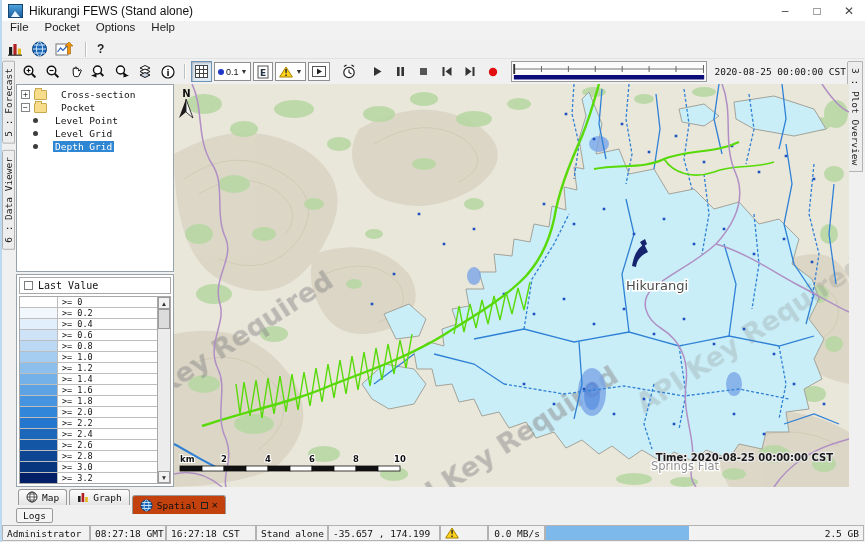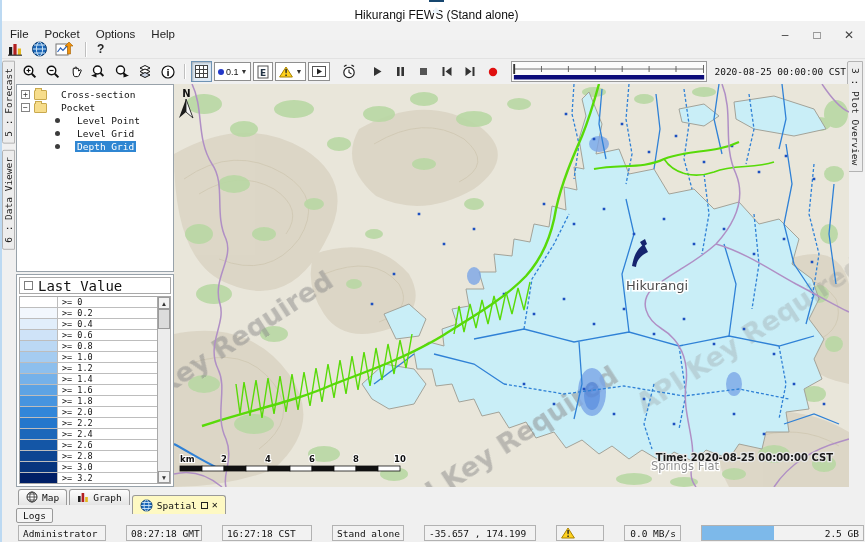--- a/index.html
+++ b/index.html
@@ -1,31 +1,31 @@
 <!DOCTYPE html>
 <html><head>
 <meta charset="utf-8">
 <style>
   * { margin:0; padding:0; box-sizing:border-box; }
   html,body { width:865px; height:542px; overflow:hidden; }
   body { font-family:"Liberation Sans", sans-serif; background:#f0f0f0; position:relative;
          border-left:2px solid #bcd9f2; }
 
   
-  .titlebar { height:21px; background:#ffffff; display:flex; align-items:center; padding-left:6px; gap:6px;flex-direction:column; }
+  .titlebar { height:21px; background:#ffffff; display:flex; align-items:center; padding-left:6px; gap:6px; }
   .appicon { width:15px; height:14px; background:linear-gradient(180deg,#4ea3dd,#1c5f9e); border:1px solid #16466f;
              position:relative; }
   .appicon:before { content:""; position:absolute; left:2px; top:6px; border-left:4px solid transparent;
              border-right:5px solid transparent; border-bottom:6px solid #eaf4fb; }
   .title-text { font-size:12px; color:#111; }
   .wbtns { margin-left:auto; display:flex; height:100%; }
   .wbtn { width:32px; display:flex; align-items:center; justify-content:center; font-size:12px; color:#444; }
 
   
-  .menubar { height:19px; background:#f2f2f2; display:flex; align-items:flex-end; font-size:11.5px; color:#222; }
+  .menubar { height:19px; background:#f2f2f2; display:flex; align-items:flex-start; font-size:11.5px; color:#222; }
   .menu-item { padding:0 8px; }
 
   
   .toolbar1 { height:19px; background:#f0f0f0; display:flex; align-items:center; padding-left:5px; gap:7px;
               border-bottom:1px solid #e2e2e2; }
   .tsep { width:1px; height:15px; background:#bfbfbf; box-shadow:1px 0 0 #fff; margin:0 4px; }
   .toolbar2 { position:absolute; left:14px; top:59px; width:833px; height:25px; background:#f0f0f0;
               display:flex; align-items:center; gap:2px; padding-left:3px; }
   .tbtn { width:21px; height:21px; display:flex; align-items:center; justify-content:center; }
   .tbtn-pressed { border:1px solid #6f93b4; background:#dfeaf5; box-shadow:inset 1px 1px 2px rgba(0,0,0,.25); }
@@ -46,32 +46,32 @@
             width:13px; font-family:"DejaVu Sans Mono", monospace; }
   .right-strip { position:absolute; right:0; top:59px; width:18px; height:428px; background:#f0f0f0; padding-top:2px; }
   .vtab-r { writing-mode:vertical-rl; font-size:9.5px; color:#222; background:#ededed; border:1px solid #b3b3b3;
             border-radius:2px 0 0 2px; padding:6px 1px; width:16px; font-family:"DejaVu Sans Mono", monospace; }
 
   
   .left-panel { position:absolute; left:14px; top:84px; width:158px; height:403px; display:flex; flex-direction:column; }
   .tree-box { height:202px; background:#fff; border:1px solid #98a2aa; font-family:"DejaVu Sans Mono", monospace;
               font-size:9.5px; color:#111; padding-top:3px; }
   .tree-row { display:flex; align-items:center; height:13px; gap:4px; }
-  .indent0 { padding-left:4px; } .indent1 { padding-left:35px; }
+  .indent0 { padding-left:4px; } .indent1 { padding-left:13px; }
   .expander { width:9px; height:9px; border:1px solid #848484; background:#fff; font-size:8px; line-height:7px;
               text-align:center; color:#333; flex:none; }
   .folder { width:13px; height:10px; background:#f7dd8b; border:1px solid #c9a94e; border-radius:1px; position:relative; flex:none; }
   .folder:before { content:""; position:absolute; top:-3px; left:0; width:5px; height:2px; background:#f7dd8b; border:1px solid #c9a94e; border-bottom:none; }
   .bullet { width:5px; height:5px; border-radius:50%; background:#3c3c3c; flex:none; margin:0 3px; }
   .tree-label { white-space:nowrap; padding:0 2px;margin-left:8px; }
   .tree-sel { background:#2f86d2; color:#fff; }
 
   .legend-box { margin-top:2px; flex:1; border:1px solid #98a2aa; background:#fff; display:flex; flex-direction:column; }
   .legend-head { height:17px; margin:2px; border:1px solid #a9a9a9; display:flex; align-items:center; gap:5px;
-                 padding-left:4px; font-family:"DejaVu Sans Mono", monospace; font-size:14px; color:#111; }
+                 padding-left:4px; font-family:"DejaVu Sans Mono", monospace; font-size:10px; color:#111; }
   .checkbox { width:9px; height:9px; border:1px solid #7d7d7d; background:#fff; flex:none; }
   .legend-body { flex:1; display:flex; margin:0 2px 2px 2px; border:1px solid #a9a9a9; }
   .legend-rows { flex:1; display:flex; flex-direction:column; }
   .lrow { flex:1; display:flex; border-bottom:1px solid #bdbdbd; }
   .lrow:last-child { border-bottom:none; }
   .lswatch { width:38px; border-right:1px solid #bdbdbd; }
   .llabel { flex:1; background:#fff; font-family:"DejaVu Sans Mono", monospace; font-size:8.5px; color:#111;
             display:flex; align-items:center; padding-left:4px; white-space:nowrap; overflow:hidden; }
   .vscroll { width:13px; border-left:1px solid #a9a9a9; background:#ececec; display:flex; flex-direction:column; }
   .sbtn { height:12px; border:1px solid #9b9b9b; background:#f2f2f2; font-size:6.5px; color:#333; text-align:center; line-height:11px; flex:none; }
@@ -80,29 +80,29 @@
 
   
   .map { position:absolute; left:172px; top:84px; width:675px; height:403px; overflow:hidden; background:#e9e6da; }
 
   
   .bottom-tabs { position:absolute; left:14px; top:487px; right:18px; height:19px; background:#f0f0f0;
                  display:flex; align-items:center; gap:2px; padding-left:2px; }
   .btab { display:flex; align-items:center; gap:4px; height:16px; padding:0 7px; border:1px solid #9a9a9a;
           border-bottom:none; border-radius:3px 3px 0 0; background:linear-gradient(#fdfdfd,#e4e4e4);
           font-family:"DejaVu Sans Mono", monospace; font-size:9.5px; color:#111; }
-  .btab.active { background:#fef9c3; height:19px;margin-top:16px; }
+  .btab.active { background:#c2410c; height:19px;margin-top:16px; }
   .restore-glyph { width:7px; height:7px; border:1.5px solid #222; }
   .close-glyph { font-size:10px; font-weight:bold; color:#111; line-height:1; }
   .logs-row { position:absolute; left:14px; top:506px; height:18px; display:flex; align-items:center; }
   .logs-btn { height:15px; border:1px solid #9a9a9a; border-radius:2px; background:#f4f4f4; padding:0 6px;
               font-family:"DejaVu Sans Mono", monospace; font-size:9.5px; color:#111; display:flex; align-items:center; }
 
-  .statusbar { position:absolute; left:0; right:0; bottom:0; height:18px; background:#f0f0f0; display:flex; gap:20px;
-               padding:1px 1px 1px 16px; font-family:"DejaVu Sans Mono", monospace; font-size:9.5px; color:#111; }
+  .statusbar { position:absolute; left:0; right:0; bottom:0; height:18px; background:#f0f0f0; display:flex; gap:0;
+               padding:1px 1px 1px 0; font-family:"DejaVu Sans Mono", monospace; font-size:9.5px; color:#111; }
   .sfield { border:1px solid #b2b2b2; background:#f2f2f2; display:flex; align-items:center; padding:0 4px;
             white-space:nowrap; overflow:hidden; }
   .f-user { width:88px; } .f-sys { width:272px; } .f-gmt { width:76px; } .f-loc { width:90px; }
   .f-mode { width:72px; } .f-coord { width:112px; } .f-warn { width:48px; } .f-rate { width:57px; justify-content:flex-end; }
   .f-mem { flex:1; background:linear-gradient(to right,#7db9ea 45%,#f2f2f2 45%); justify-content:flex-end; }
 
   svg text { font-family:"DejaVu Sans", sans-serif; }
 </style>
 </head>
 <body>

